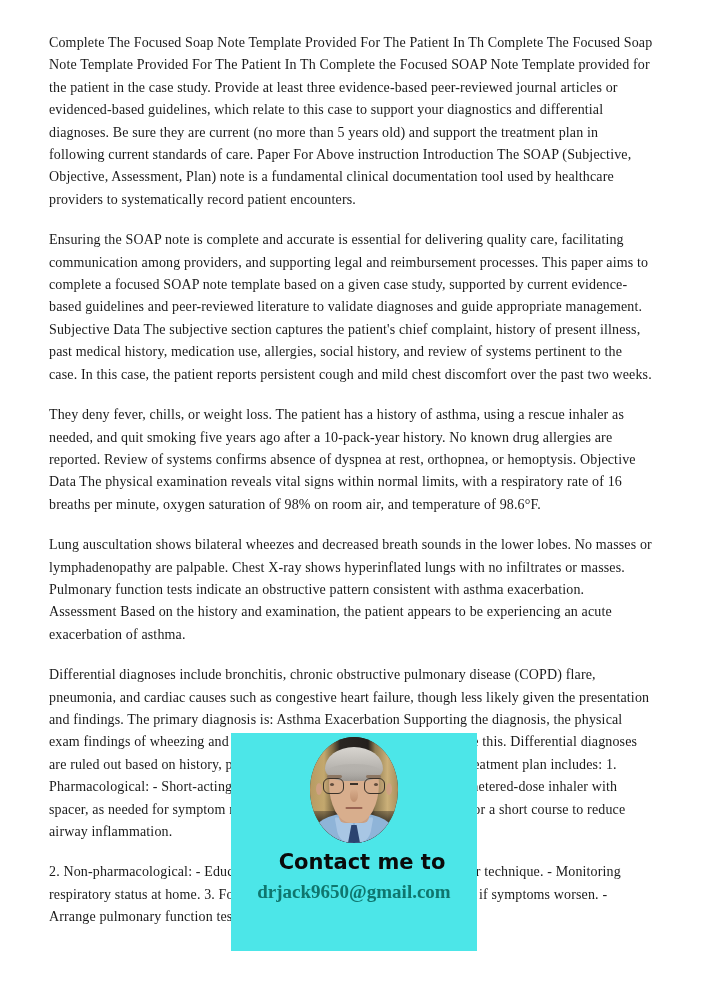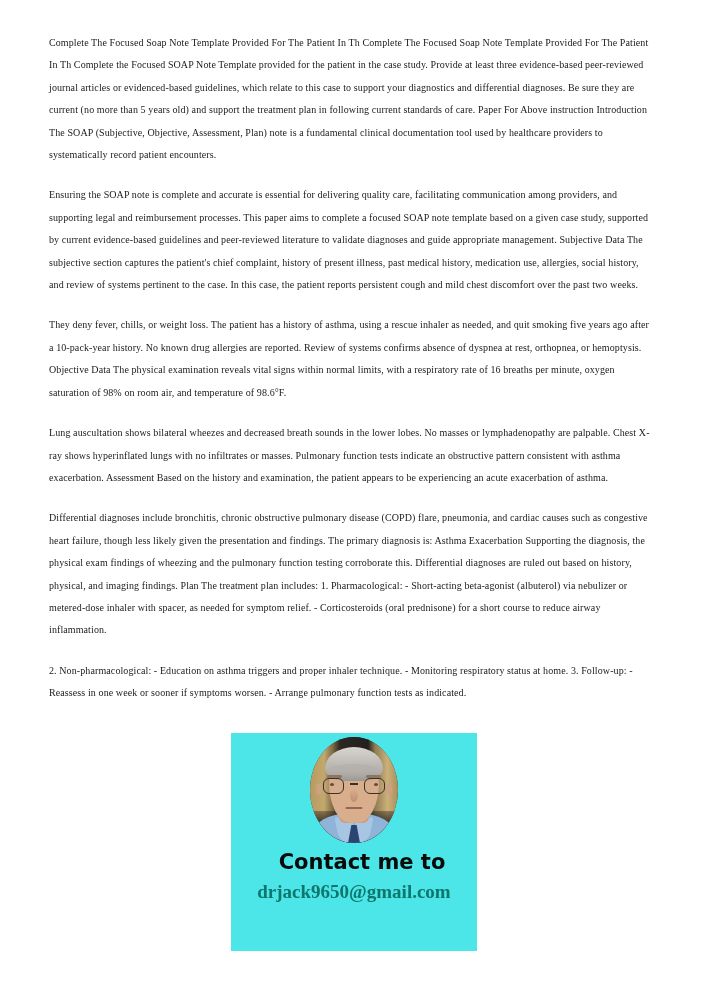--- a/index.html
+++ b/index.html
@@ -26,21 +26,21 @@
 
   #page {
     position: absolute;
     left: 49px;
     top: 32px;
     width: 604px;
   }
 
   .para {
     margin: 0 0 18px 0;
-    font-size: 10px;
+    font-size: 14px;
     line-height: 22.4px;
     color: #1a1a1a;
     text-align: left;
     letter-spacing: 0.01em;
   }
   .para:last-child { margin-bottom: 0; }
 
   
   #promo {
     position: absolute;

